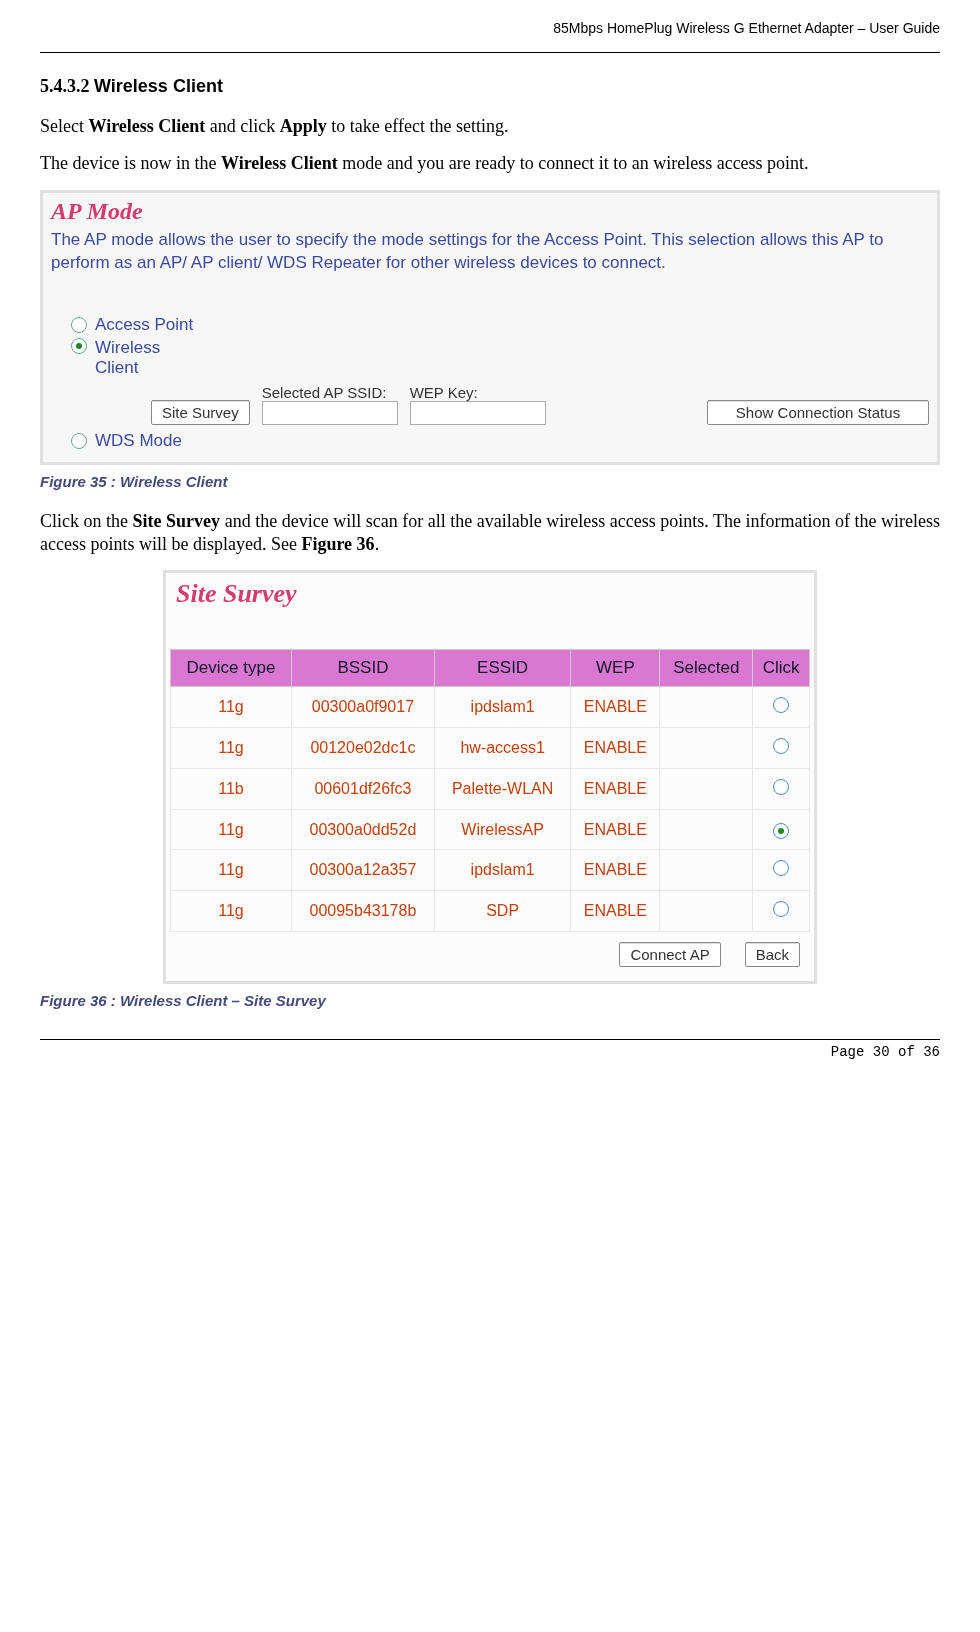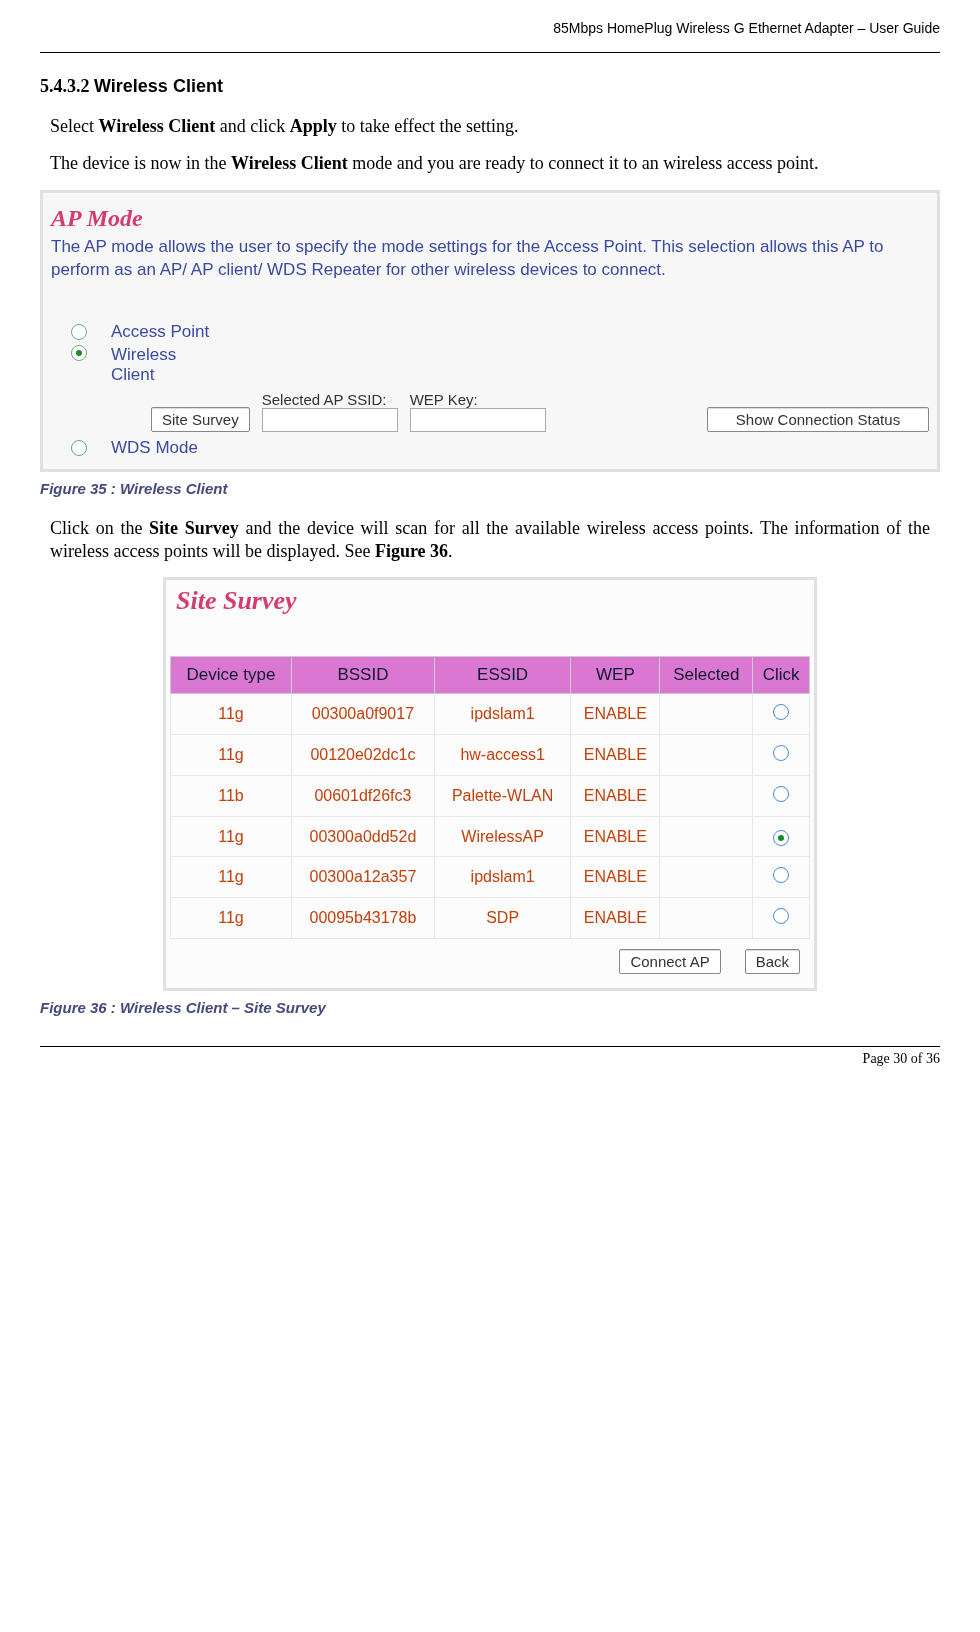--- a/index.html
+++ b/index.html
@@ -12,41 +12,41 @@
   }
   .header-line {
     text-align: right;
     font-family: Arial, sans-serif;
     font-size: 14px;
     border-bottom: 1px solid #000;
     padding-bottom: 16px;
   }
   .section-num { font-weight: bold; }
   .section-title { font-weight: bold; font-family: Arial, sans-serif; font-size: 18px; }
-  .body-text { margin: 14px 10px; line-height: 1.3; text-align: justify; }
+  .body-text { margin: 14px 0; line-height: 1.3; text-align: justify; }
   .bold { font-weight: bold; }
   .caption { text-align: left; font-family: Arial, sans-serif; font-size: 15px; font-style: italic; font-weight: bold; color:#444a7a; margin:8px 0 20px;}
-  .footer { border-top:1px solid #000; text-align:right; font-family: Liberation Serif, serif; font-size:14px; padding-top:4px; margin-top:30px;}
+  .footer { border-top:1px solid #000; text-align:right; font-family: Liberation Mono, monospace; font-size:14px; padding-top:4px; margin-top:30px;}
 
   
   .fig35 {
     border: 3px solid #e0e0e0;
     background: #f7f7f7;
-    padding: 12px 8px 8px;
+    padding: 5px 8px 8px;
     font-family: Arial, sans-serif;
   }
   .fig35-title {
     color: #d63b6e;
     font-family: Georgia, serif;
     font-weight: bold;
     font-size: 24px;
     font-style: italic;
   }
   .fig35-desc { color:#3a4aa0; font-size:17px; margin:4px 0 40px; line-height:1.35; }
-  .fig35-radio-row { display:flex; align-items:center; gap:24px; margin:3px 0 3px 20px; font-size:17px; color:#3a4aa0; }
+  .fig35-radio-row { display:flex; align-items:center; gap:8px; margin:3px 0 3px 20px; font-size:17px; color:#3a4aa0; }
   .radio { width:14px;height:14px;border-radius:50%;border:1px solid #6a8; background:#fff; flex:0 0 14px; display:flex;align-items:center;justify-content:center;}
   .radio.sel::after { content:"";width:6px;height:6px;border-radius:50%;background:#1a8a2a;}
   .fig35-controls { display:flex; align-items:flex-end; gap:12px; margin:6px 0 6px 100px;}
   .btn { background:#fff;border:1px solid #888;border-radius:2px;padding:3px 10px;font-size:15px;color:#333; box-shadow:0 1px 0 #ddd inset;}
   .field-grp { display:flex;flex-direction:column;font-size:15px;color:#333;}
   .field-grp input { width:130px;height:20px;border:1px solid #aaa;}
   .spacer { flex:1; }
   .btn-long { min-width:200px;text-align:center;}
 
   

